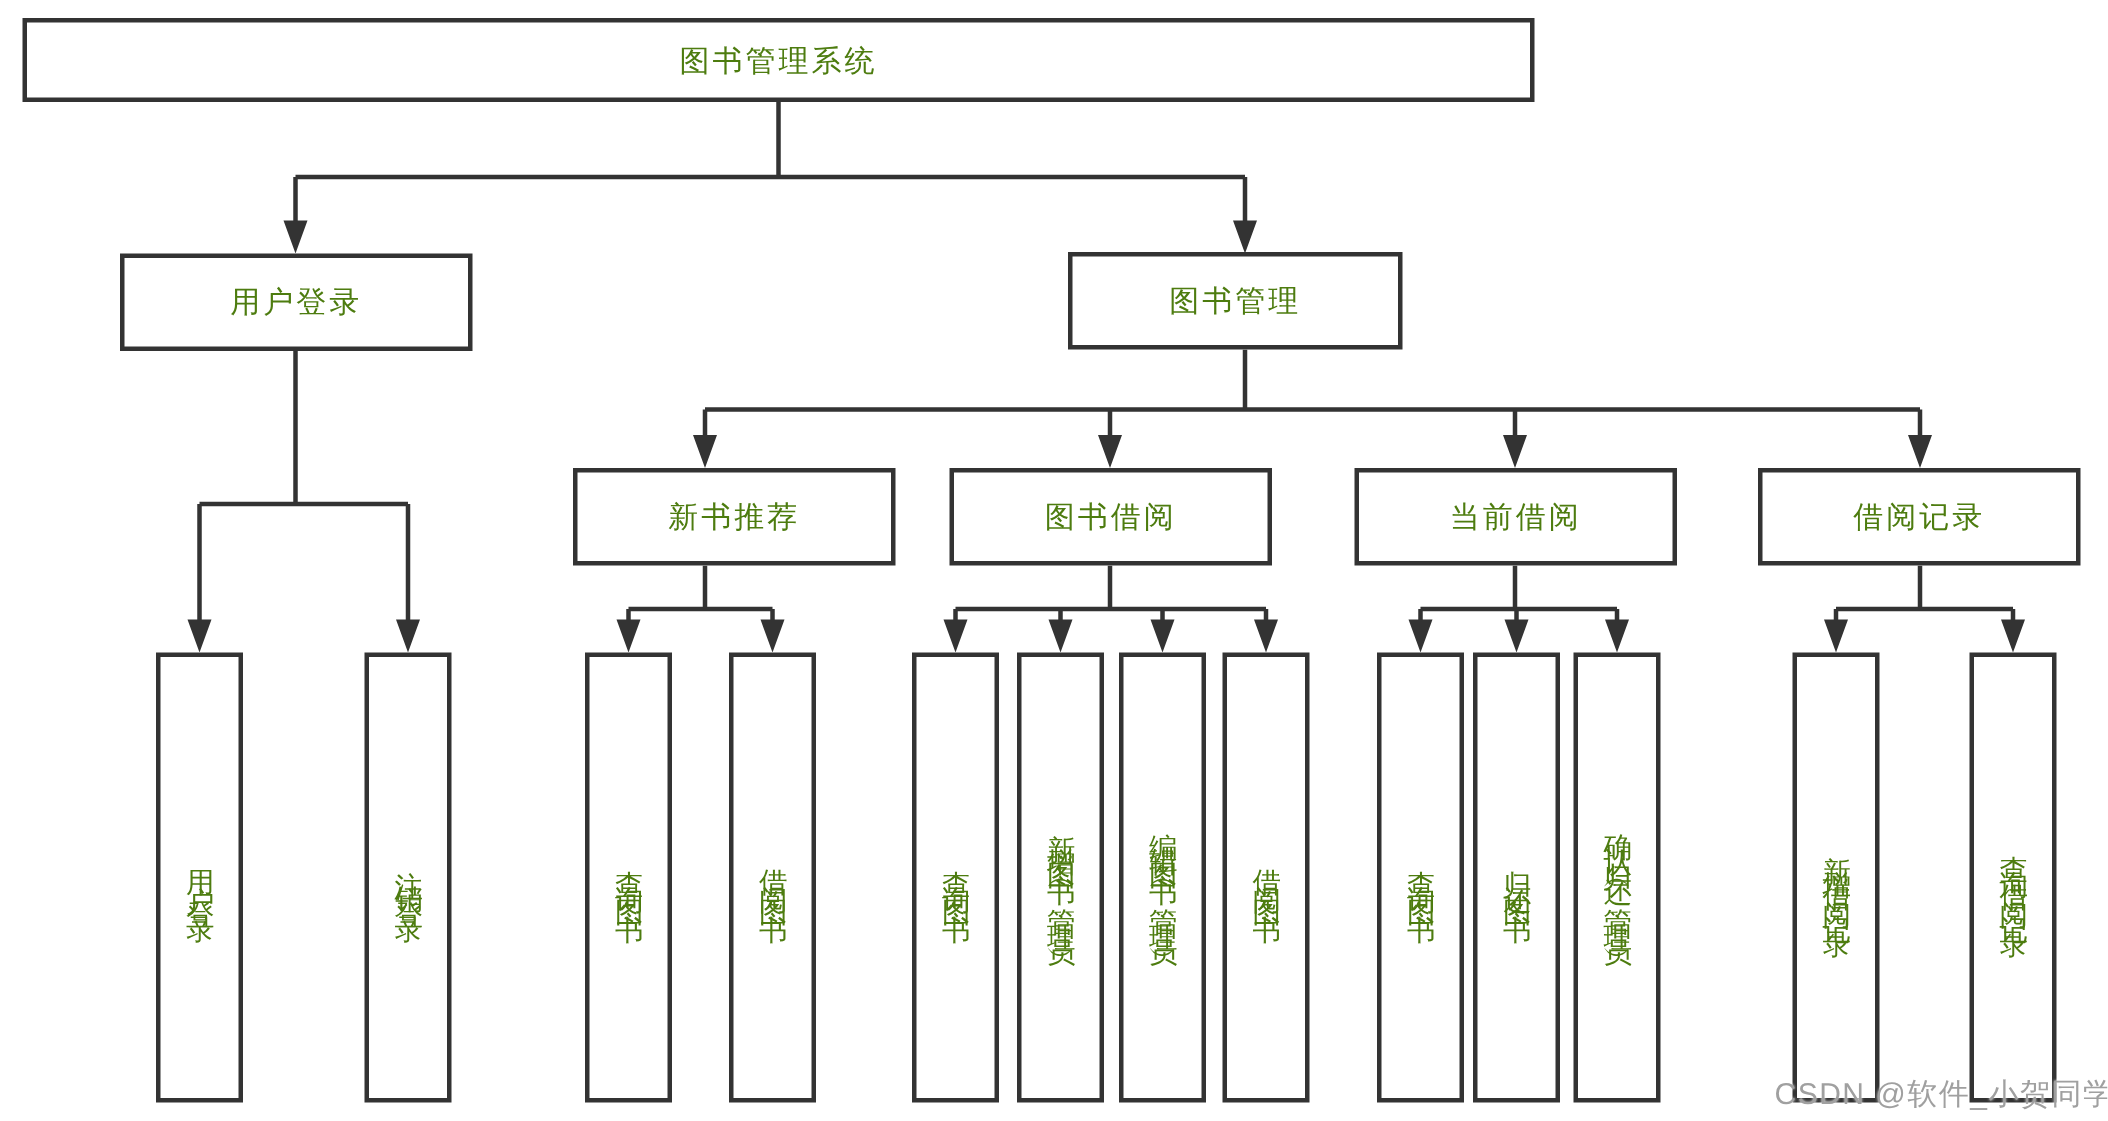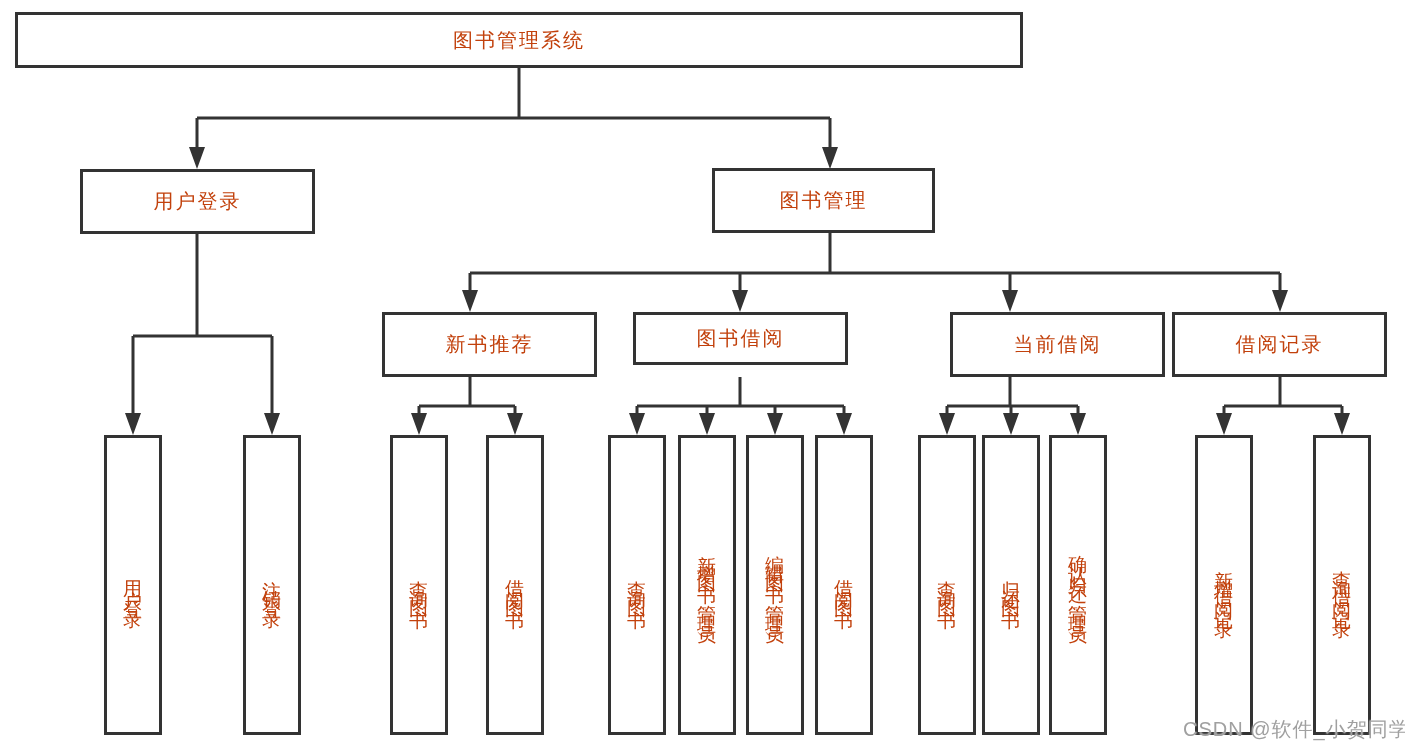--- a/index.html
+++ b/index.html
@@ -15,21 +15,21 @@
     position: absolute;
     left: 0; top: 0;
     width: 1405px; height: 747px;
     z-index: 0;
   }
   .node {
     position: absolute;
     box-sizing: border-box;
     background: #ffffff;
     border: 3px solid #333333;
-    color: #c2410c;
+    color: #4d7c0f;
     display: flex;
     align-items: center;
     justify-content: center;
     font-size: 20px;
     letter-spacing: 2px;
     z-index: 1;
     text-align: center;
   }
   .node.v span {
     writing-mode: vertical-rl;
@@ -37,22 +37,22 @@
     letter-spacing: 10px;
     line-height: 1;
     font-size: 19px;
     white-space: nowrap;
   }
   
   .n-root   { left: 15px;   top: 12px;  width: 1008px; height: 56px; }
   .n-l2a    { left: 80px;   top: 169px; width: 235px;  height: 65px; }
   .n-l2b    { left: 712px;  top: 168px; width: 223px;  height: 65px; }
   .n-l3a    { left: 382px;  top: 312px; width: 215px;  height: 65px; }
-  .n-l3b    { left: 633px;  top: 312px; width: 215px;  height: 53px; justify-content: center; }
-  .n-l3c    { left: 903px;  top: 312px; width: 215px;  height: 65px; margin-left: 47px; }
+  .n-l3b    { left: 633px;  top: 312px; width: 215px;  height: 65px; justify-content: center; }
+  .n-l3c    { left: 903px;  top: 312px; width: 215px;  height: 65px; }
   .n-l3d    { left: 1172px; top: 312px; width: 215px;  height: 65px; align-items: center; }
   .vbox     { top: 435px; width: 58px; height: 300px; }
   .n-v01 { left: 104px; }  .n-v02 { left: 243px; }
   .n-v03 { left: 390px; }  .n-v04 { left: 486px; }
   .n-v05 { left: 608px; }  .n-v06 { left: 678px; }
   .n-v07 { left: 746px; }  .n-v08 { left: 815px; }
   .n-v09 { left: 918px; }  .n-v10 { left: 982px; }
   .n-v11 { left: 1049px; } .n-v12 { left: 1195px; }
   .n-v13 { left: 1313px; }
   .watermark {

